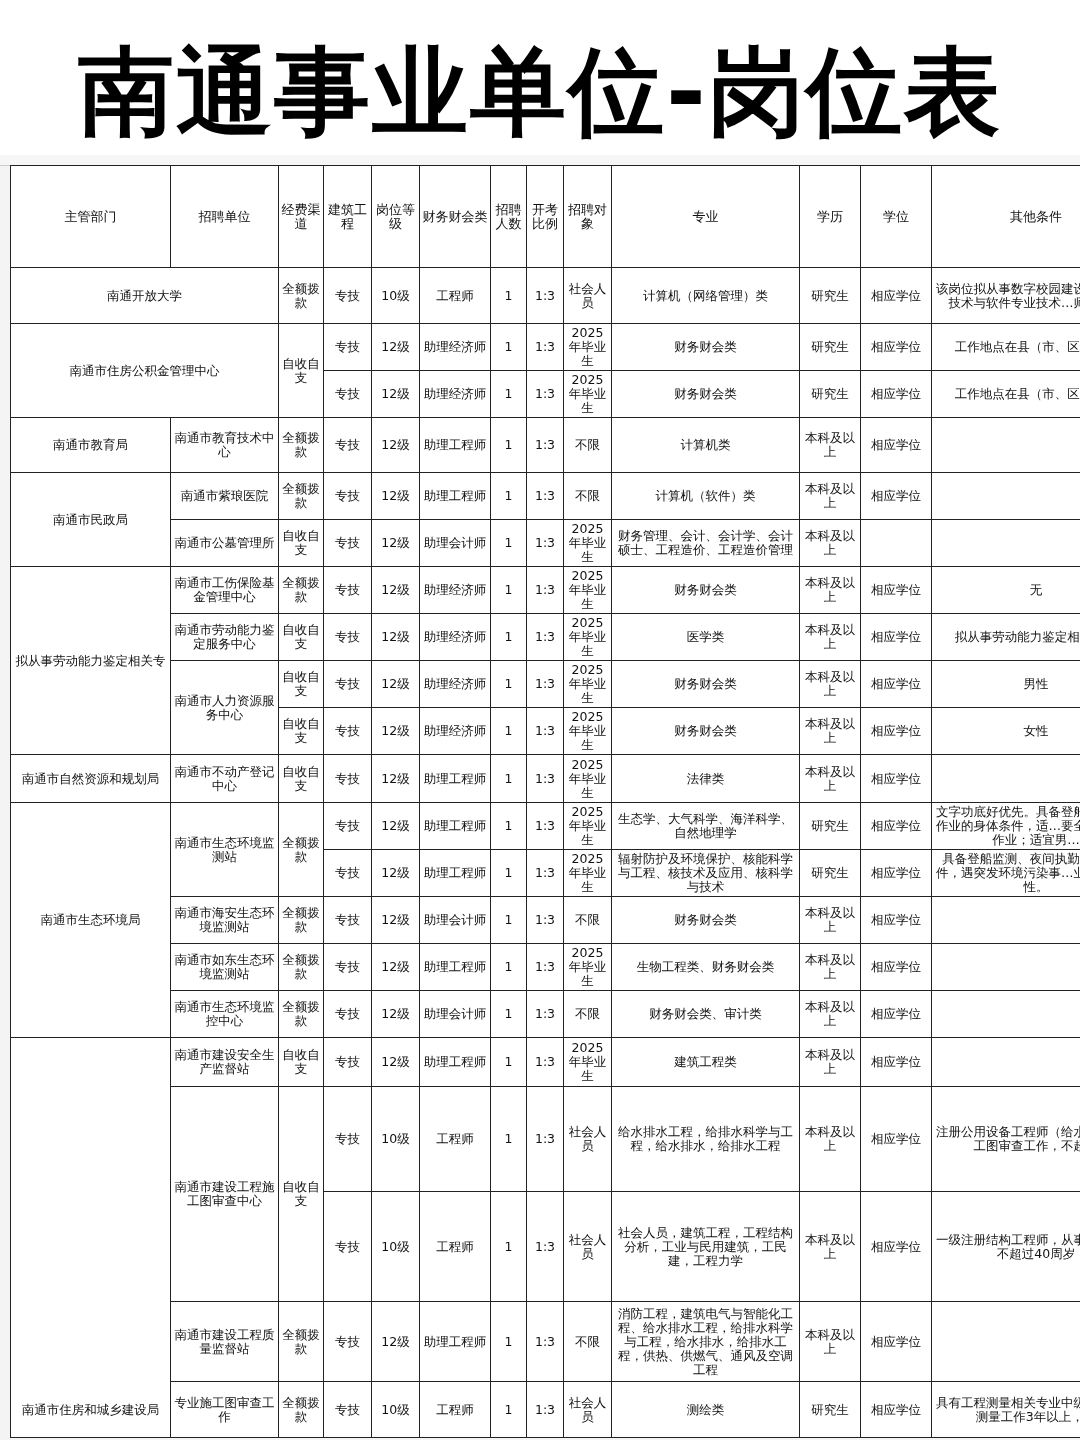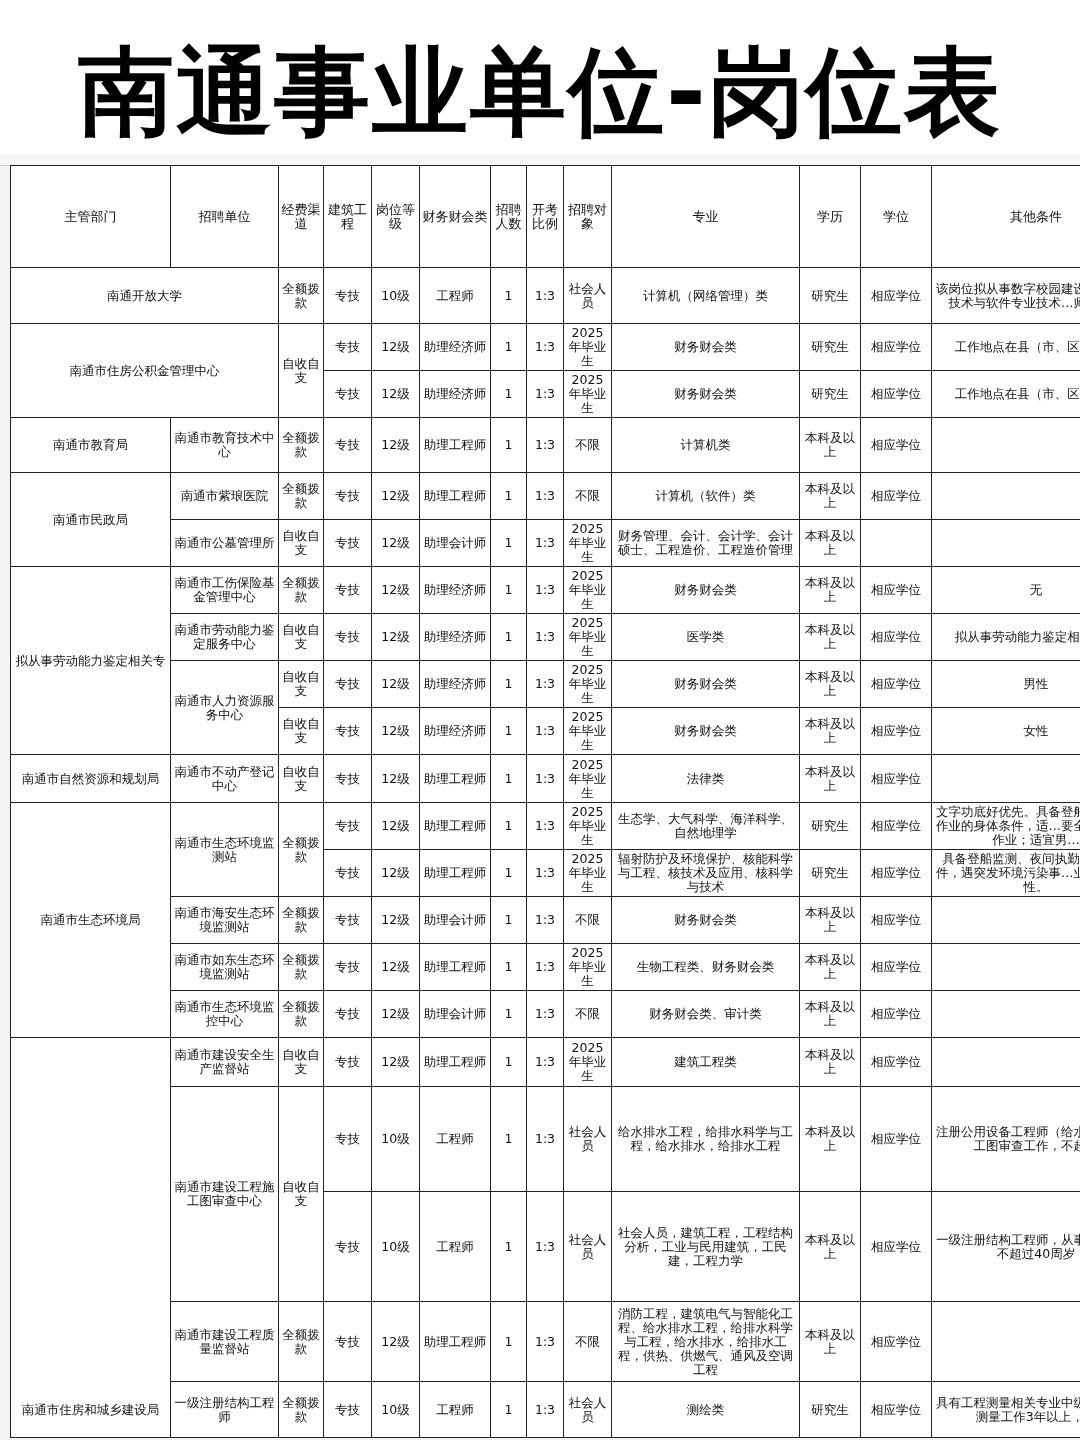--- a/index.html
+++ b/index.html
@@ -339,21 +339,21 @@
     <td>助理工程师</td>
     <td>1</td>
     <td>1:3</td>
     <td>不限</td>
     <td class="left small">消防工程，建筑电气与智能化工程、给水排水工程，给排水科学与工程，给水排水，给排水工程，供热、供燃气、通风及空调工程</td>
     <td>本科及以上</td>
     <td>相应学位</td>
     <td class="left"></td>
   </tr>
   <tr style="height:56px">
-    <td>一级注册结构工程师</td>
+    <td>专业施工图审查工作</td>
     <td>全额拨款</td>
     <td>专技</td>
     <td>10级</td>
     <td>工程师</td>
     <td>1</td>
     <td>1:3</td>
     <td>社会人员</td>
     <td class="left">测绘类</td>
     <td>研究生</td>
     <td>相应学位</td>

